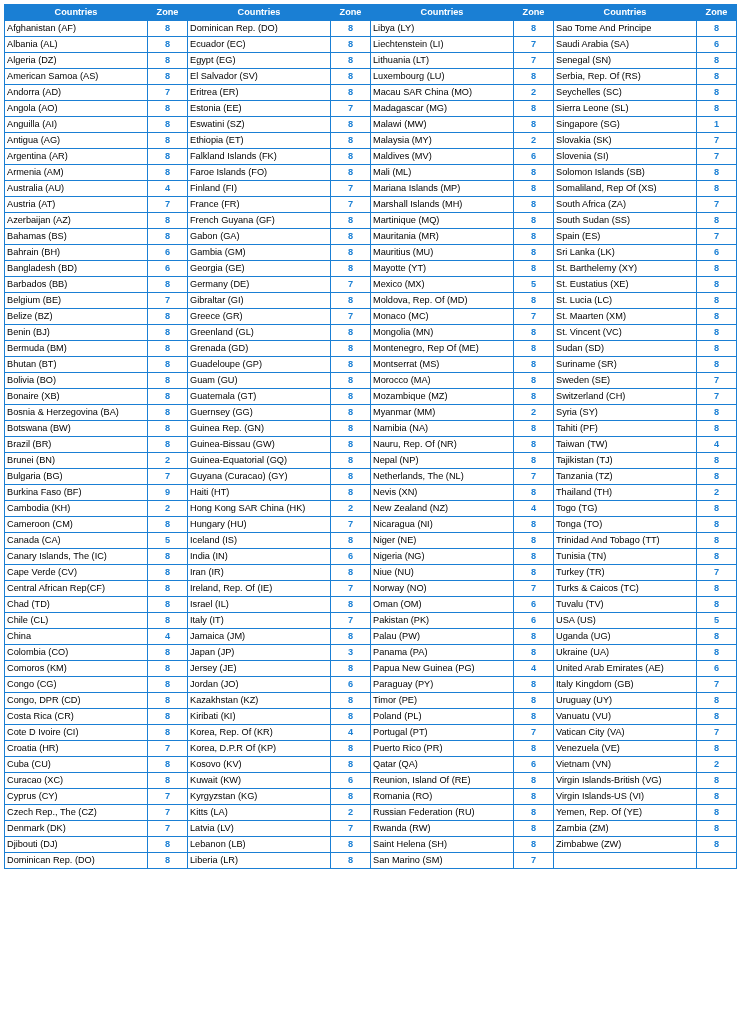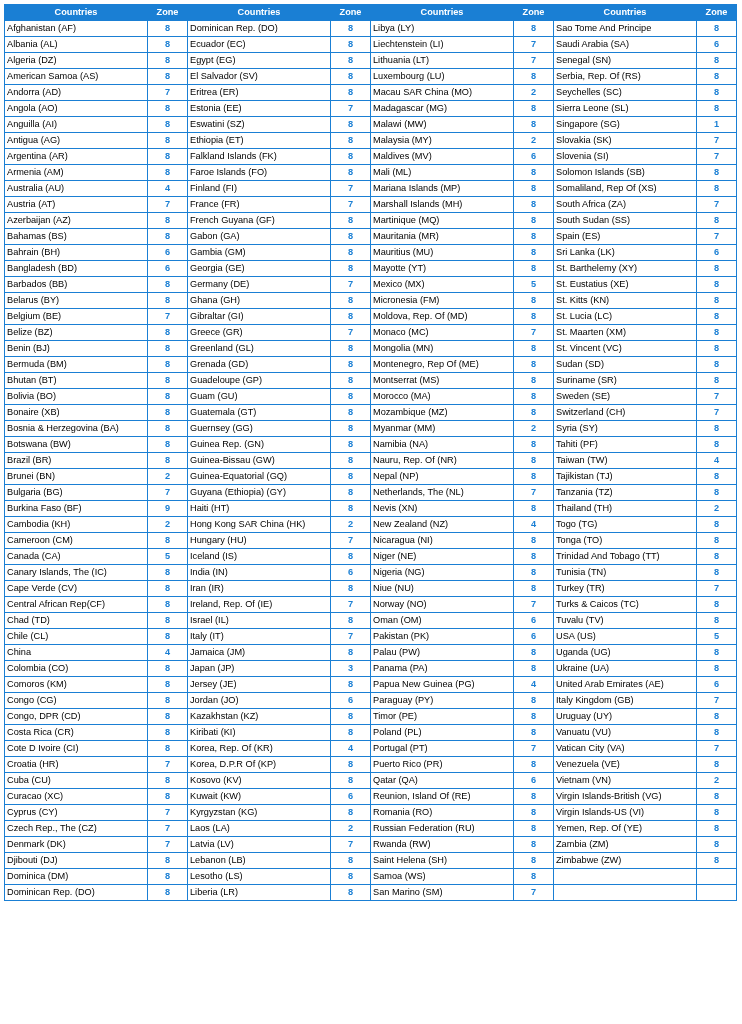--- a/index.html
+++ b/index.html
@@ -248,30 +248,20 @@
           <td class="country">Barbados (BB)</td>
           <td class="zone">8</td>
           <td class="country">Germany (DE)</td>
           <td class="zone">7</td>
           <td class="country">Mexico (MX)</td>
           <td class="zone">5</td>
           <td class="country">St. Eustatius (XE)</td>
           <td class="zone">8</td>
         </tr>
         <tr>
-          <td class="country">Belarus (BY)</td>
-          <td class="zone">8</td>
-          <td class="country">Ghana (GH)</td>
-          <td class="zone">8</td>
-          <td class="country">Micronesia (FM)</td>
-          <td class="zone">8</td>
-          <td class="country">St. Kitts (KN)</td>
-          <td class="zone">8</td>
-        </tr>
-        <tr>
           <td class="country">Belgium (BE)</td>
           <td class="zone">7</td>
           <td class="country">Gibraltar (GI)</td>
           <td class="zone">8</td>
           <td class="country">Moldova, Rep. Of (MD)</td>
           <td class="zone">8</td>
           <td class="country">St. Lucia (LC)</td>
           <td class="zone">8</td>
         </tr>
         <tr>
@@ -370,21 +360,21 @@
           <td class="country">Guinea-Equatorial (GQ)</td>
           <td class="zone">8</td>
           <td class="country">Nepal (NP)</td>
           <td class="zone">8</td>
           <td class="country">Tajikistan (TJ)</td>
           <td class="zone">8</td>
         </tr>
         <tr>
           <td class="country">Bulgaria (BG)</td>
           <td class="zone">7</td>
-          <td class="country">Guyana (Ethiopia) (GY)</td>
+          <td class="country">Guyana (Curacao) (GY)</td>
           <td class="zone">8</td>
           <td class="country">Netherlands, The (NL)</td>
           <td class="zone">7</td>
           <td class="country">Tanzania (TZ)</td>
           <td class="zone">8</td>
         </tr>
         <tr>
           <td class="country">Burkina Faso (BF)</td>
           <td class="zone">9</td>
           <td class="country">Haiti (HT)</td>
@@ -580,21 +570,21 @@
           <td class="country">Kyrgyzstan (KG)</td>
           <td class="zone">8</td>
           <td class="country">Romania (RO)</td>
           <td class="zone">8</td>
           <td class="country">Virgin Islands-US (VI)</td>
           <td class="zone">8</td>
         </tr>
         <tr>
           <td class="country">Czech Rep., The (CZ)</td>
           <td class="zone">7</td>
-          <td class="country">Laos (LA)</td>
+          <td class="country">Kitts (LA)</td>
           <td class="zone">2</td>
           <td class="country">Russian Federation (RU)</td>
           <td class="zone">8</td>
           <td class="country">Yemen, Rep. Of (YE)</td>
           <td class="zone">8</td>
         </tr>
         <tr>
           <td class="country">Denmark (DK)</td>
           <td class="zone">7</td>
           <td class="country">Latvia (LV)</td>
@@ -606,30 +596,20 @@
         </tr>
         <tr>
           <td class="country">Djibouti (DJ)</td>
           <td class="zone">8</td>
           <td class="country">Lebanon (LB)</td>
           <td class="zone">8</td>
           <td class="country">Saint Helena (SH)</td>
           <td class="zone">8</td>
           <td class="country">Zimbabwe (ZW)</td>
           <td class="zone">8</td>
-        </tr>
-        <tr>
-          <td class="country">Dominica (DM)</td>
-          <td class="zone">8</td>
-          <td class="country">Lesotho (LS)</td>
-          <td class="zone">8</td>
-          <td class="country">Samoa (WS)</td>
-          <td class="zone">8</td>
-          <td class="country empty"></td>
-          <td class="zone empty"></td>
         </tr>
         <tr>
           <td class="country">Dominican Rep. (DO)</td>
           <td class="zone">8</td>
           <td class="country">Liberia (LR)</td>
           <td class="zone">8</td>
           <td class="country">San Marino (SM)</td>
           <td class="zone">7</td>
           <td class="country empty"></td>
           <td class="zone empty"></td>

